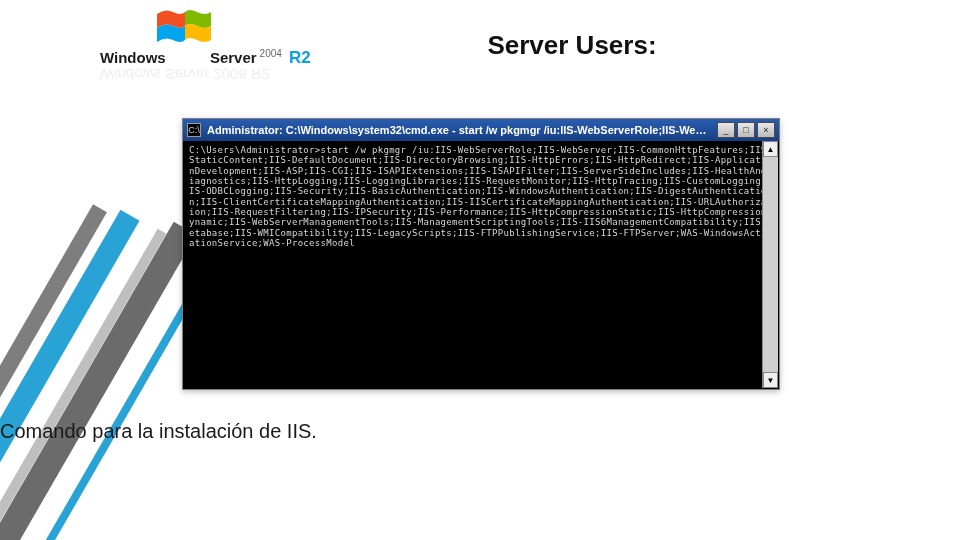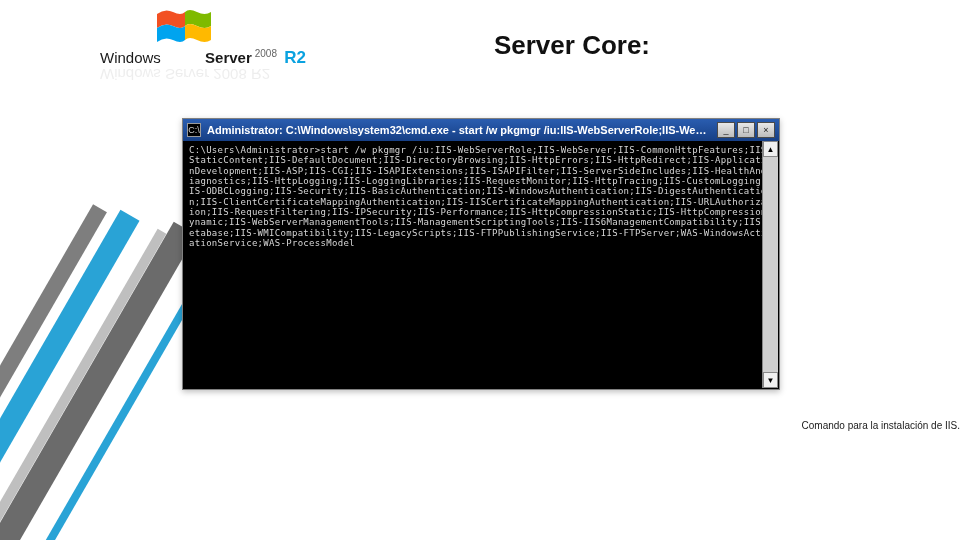--- a/index.html
+++ b/index.html
@@ -56,21 +56,21 @@
   }
   .brand-text {
     position: absolute;
     top: 38px;
     left: 0;
     font-size: 15px;
     color: #1a1a1a;
     white-space: nowrap;
     font-weight: 400;
   }
-  .brand-text .ws { font-weight: 400; }
+  .brand-text .ws { font-weight: 700; }
   .brand-text .srv { font-weight: 600; margin-left: 40px; }
   .brand-text .yr { font-size: 10px; color: #666; vertical-align: super; padding-left:3px;}
   .brand-text .r2 { color: #0aa2e0; font-weight: 600; font-size: 17px; padding-left:3px;}
   .brand-reflect {
     position: absolute;
     top: 56px;
     left: 0;
     font-size: 15px;
     color: #dddddd;
     transform: scaleY(-1);
@@ -171,22 +171,22 @@
     cursor:pointer;
   }
   .sb-track { flex:1; background:#cfcfcf; }
 
   
   .caption {
     position: absolute;
     top: 420px;
     left: 0;
     width: 100%;
-    text-align: right;
-    font-size: 10px;
+    text-align: left;
+    font-size: 20px;
     color: #1a1a1a;
   }
 </style>
 </head>
 <body>
 
 <div class="corner-deco">
   <div class="stripe s1"></div>
   <div class="stripe s2"></div>
   <div class="stripe s3"></div>
@@ -197,26 +197,26 @@
 <div class="header">
   <div class="logo-wrap">
     <svg class="win-flag" width="58" height="42" viewBox="0 0 58 42">
       <path d="M2 8 Q10 2 18 6 Q26 10 30 6 L30 20 Q26 24 18 20 Q10 16 2 22 Z" fill="#f25022"></path>
       <path d="M30 6 Q34 2 42 6 Q50 10 56 6 L56 20 Q50 24 42 20 Q34 16 30 20 Z" fill="#7fba00"></path>
       <path d="M2 22 Q10 16 18 20 Q26 24 30 20 L30 34 Q26 38 18 34 Q10 30 2 36 Z" fill="#00a4ef"></path>
       <path d="M30 20 Q34 16 42 20 Q50 24 56 20 L56 34 Q50 38 42 34 Q34 30 30 34 Z" fill="#ffb900"></path>
     </svg>
     <div class="brand-text">
       <span class="ws">Windows</span>
-      <span class="srv">Server</span><span class="yr">2008</span>
+      <span class="srv">Server</span><span class="yr">2004</span>
       <span class="r2">R2</span>
     </div>
     <div class="brand-reflect">Windows Server 2008 R2</div>
   </div>
-  <div class="slide-title">Server Core:</div>
+  <div class="slide-title">Server Users:</div>
 </div>
 
 <div class="console-window">
   <div class="titlebar">
     <div class="tb-icon">C:\</div>
     <div class="tb-title">Administrator: C:\Windows\system32\cmd.exe - start  /w pkgmgr  /iu:IIS-WebServerRole;IIS-WebSer...</div>
     <div class="tb-btns">
       <div class="tb-btn">_</div>
       <div class="tb-btn">□</div>
       <div class="tb-btn">×</div>

